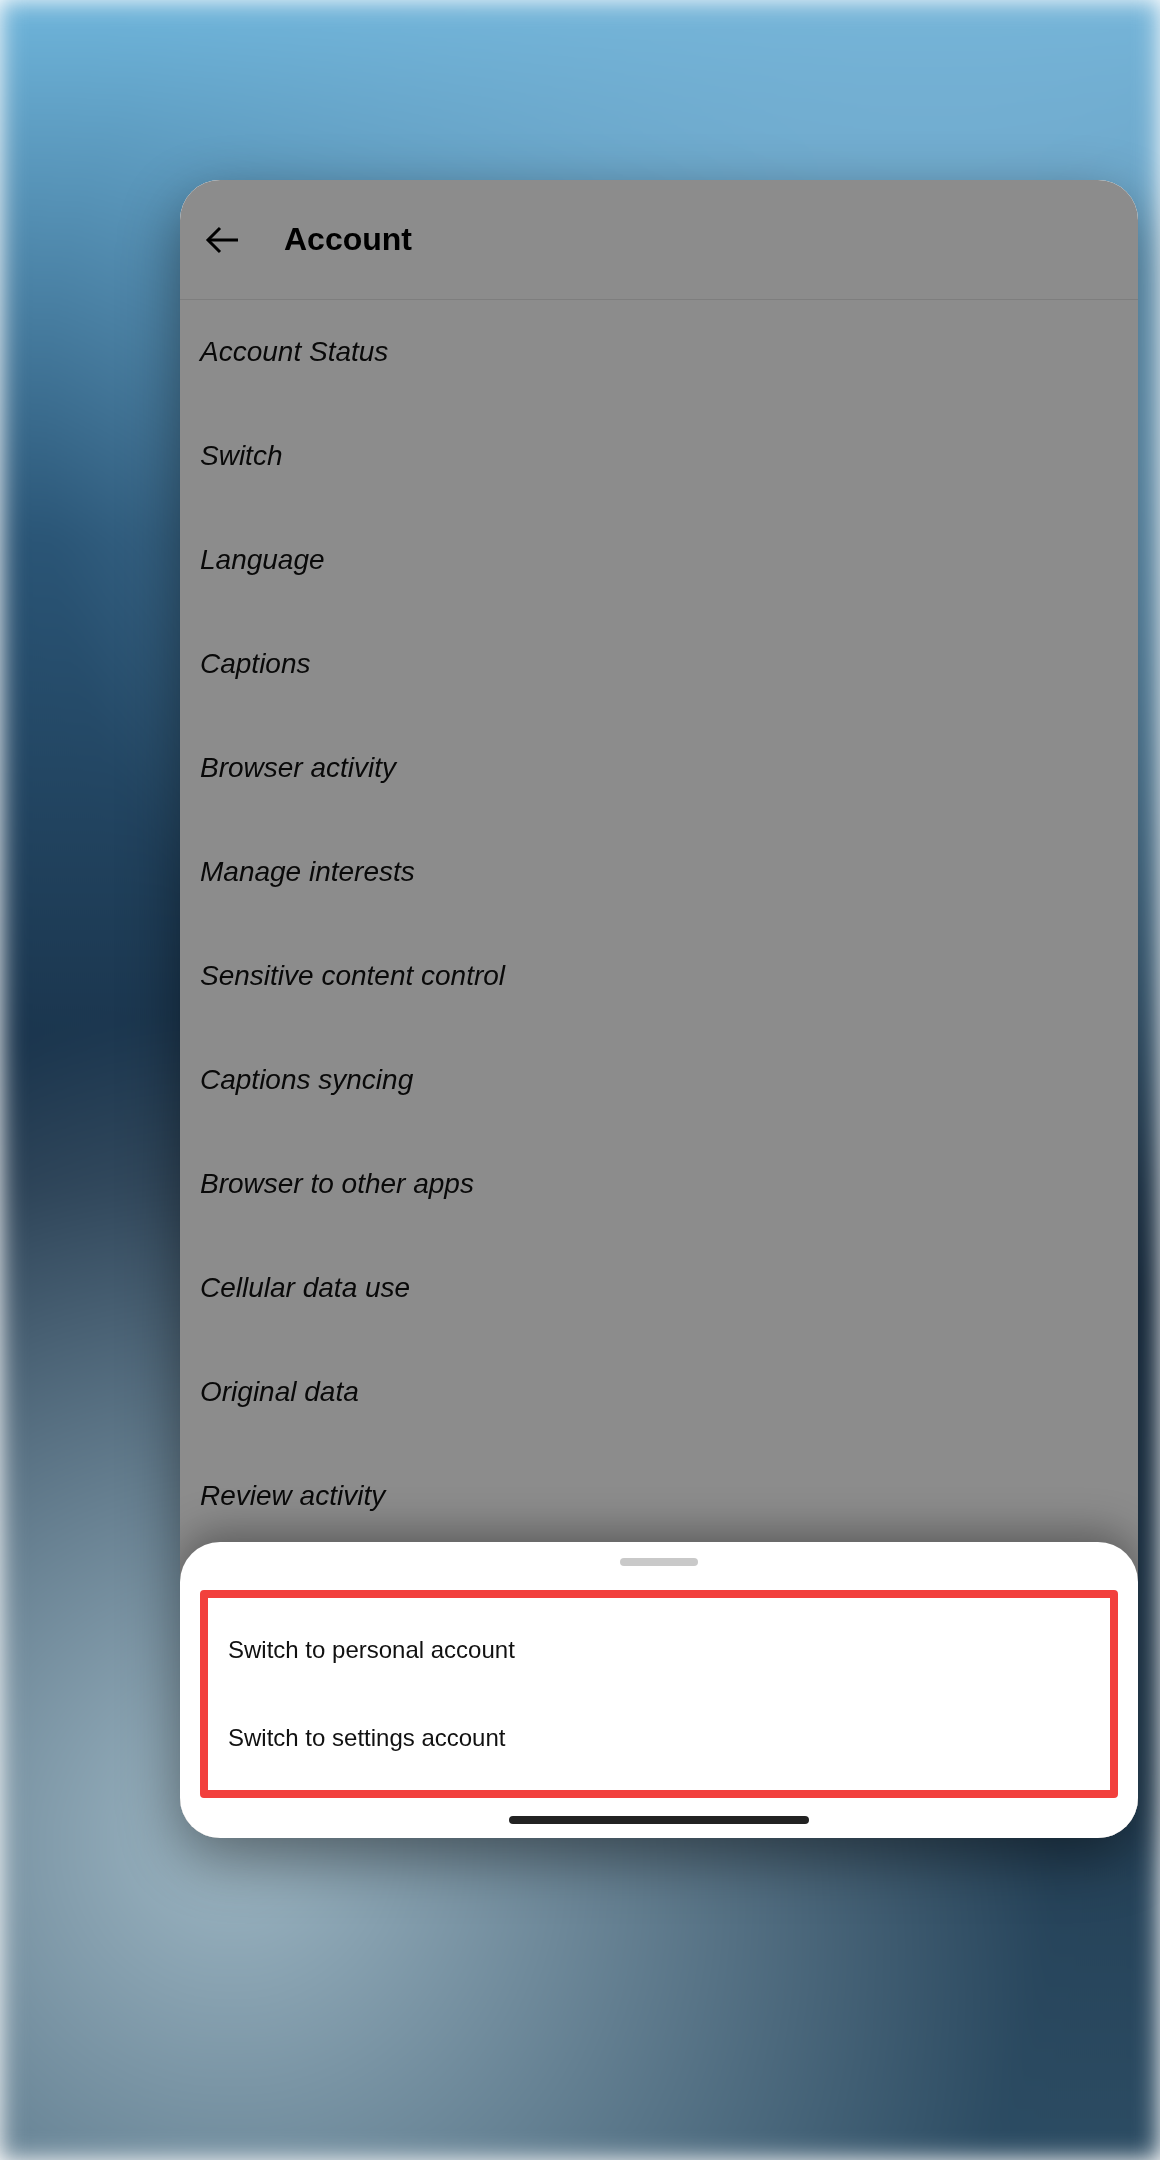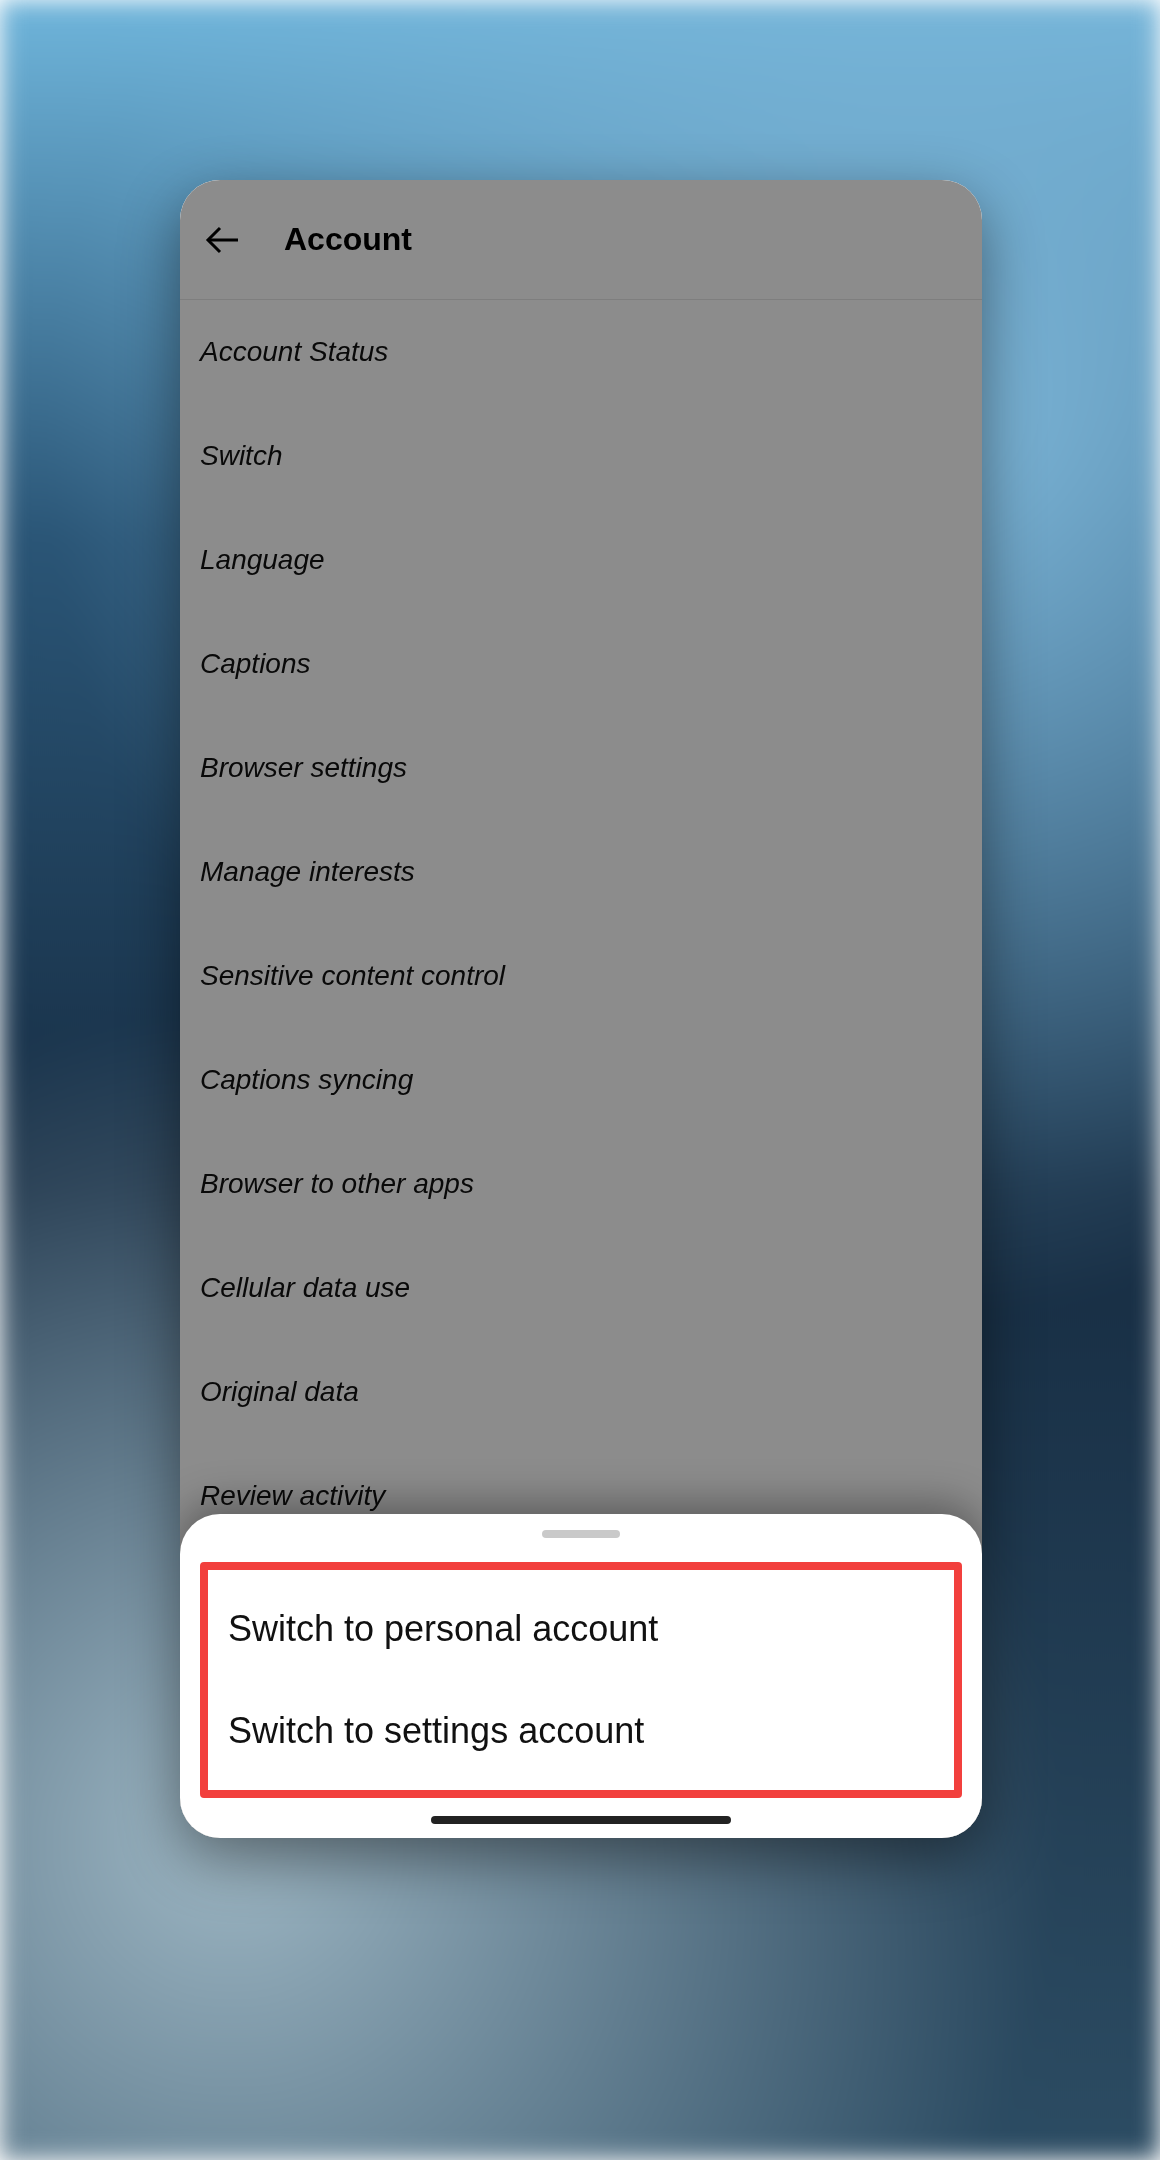--- a/index.html
+++ b/index.html
@@ -8,21 +8,21 @@
     position:absolute; inset:0;
     background:
       radial-gradient(circle at 20% 85%, #9eb7c4 0%, transparent 40%),
       radial-gradient(circle at 80% 20%, #7db6d8 0%, transparent 45%),
       linear-gradient(180deg, #6fb5db 0%, #2a5576 25%, #162c42 55%, #2c4c63 100%);
     filter:blur(12px);
   }
   .phone {
     position:absolute;
     left:180px; top:180px;
-    width:802px; height:1658px;
+    width:958px; height:1658px;
     border-radius:40px;
     background:#fff;
     overflow:hidden;
     box-shadow:0 20px 60px rgba(0,0,0,0.45);
   }
   .screen {
     position:absolute; inset:0;
     background:#fff;
     display:flex; flex-direction:column;
   }
@@ -72,21 +72,21 @@
     margin:16px auto 24px auto;
   }
   .highlight-box {
     border:8px solid #f2403d;
     border-radius:4px;
     margin:0 20px;
     padding:8px 0;
   }
   .sheet-item {
     padding:30px 20px;
-    font-size:36px;
+    font-size:24px;
     color:#111;
     cursor:pointer;
   }
   .home-indicator {
     position:absolute;
     bottom:14px; left:50%; transform:translateX(-50%);
     width:300px; height:8px;
     background:#222;
     border-radius:4px;
   }
@@ -107,21 +107,21 @@
         </svg>
       </div>
       <div class="title">Account</div>
     </div>
 
     <div class="list">
       <div class="list-item">Account Status</div>
       <div class="list-item">Switch</div>
       <div class="list-item">Language</div>
       <div class="list-item">Captions</div>
-      <div class="list-item">Browser settings</div>
+      <div class="list-item">Browser activity</div>
       <div class="list-item">Manage interests</div>
       <div class="list-item">Sensitive content control</div>
       <div class="list-item">Captions syncing</div>
       <div class="list-item">Browser to other apps</div>
       <div class="list-item">Cellular data use</div>
       <div class="list-item">Original data</div>
       <div class="list-item">Review activity</div>
       <div class="list-item link">Switch account type</div>
     </div>
 

